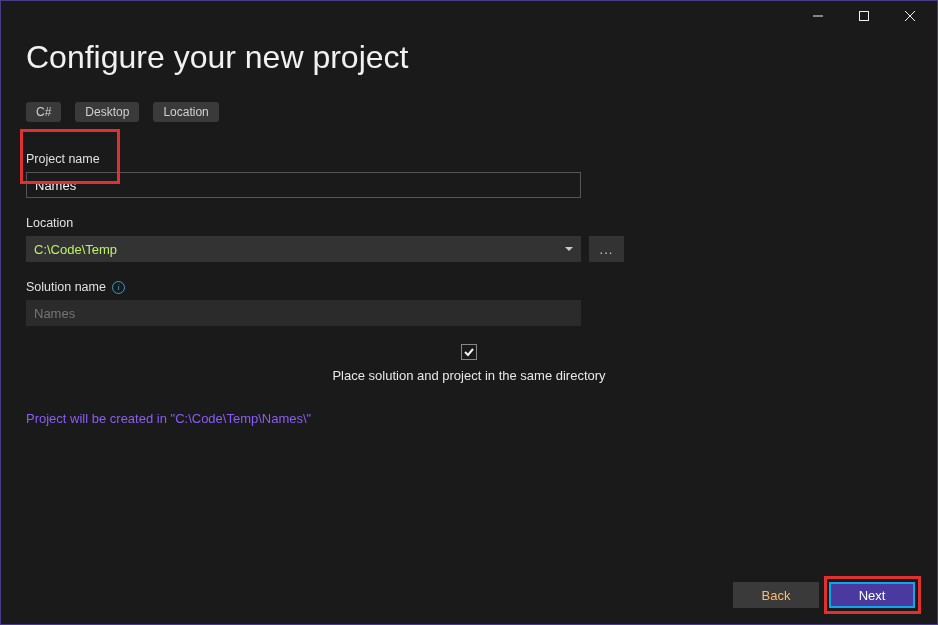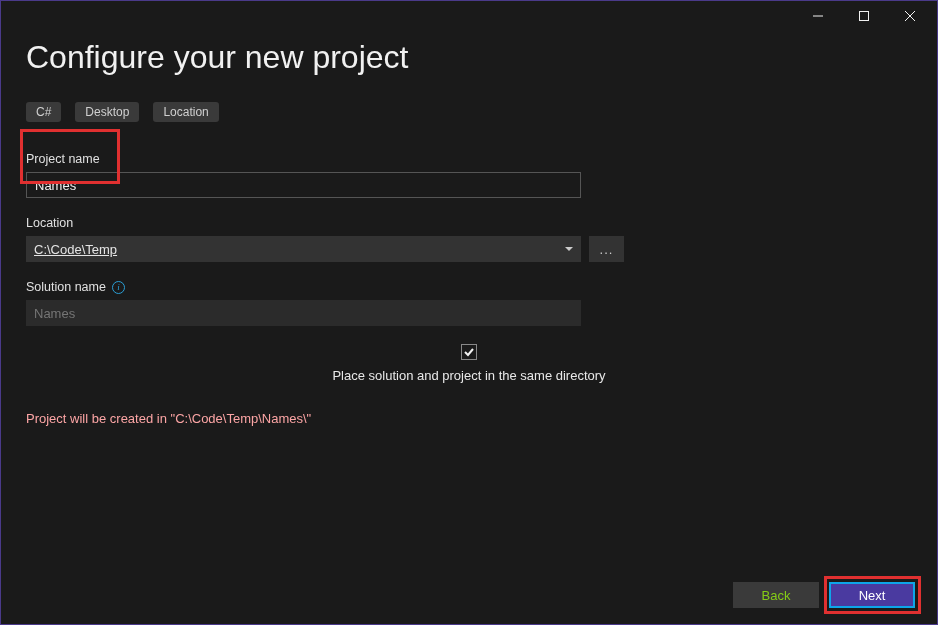--- a/index.html
+++ b/index.html
@@ -100,23 +100,22 @@
       background: #333333;
       border: none;
       display: flex;
       align-items: center;
       padding: 0 8px;
       position: relative;
       cursor: pointer;
     }
     .select-value {
       font-size: 13px;
-      color: #e5e5e5;
+      color: #bef264;
       flex: 1;
-      text-decoration: underline;
     }
     .select-caret {
       width: 0;
       height: 0;
       border-left: 4px solid transparent;
       border-right: 4px solid transparent;
       border-top: 4px solid #ccc;
     }
     .browse-btn {
       width: 35px;
@@ -161,42 +160,42 @@
       stroke: #f1f1f1;
       stroke-width: 2;
       fill: none;
     }
     .checkbox-label {
       font-size: 13px;
       color: #e8e8e8;
     }
     .info-text {
       font-size: 13px;
-      color: #fca5a5;
+      color: #8b5cf6;
     }
     .footer {
       position: absolute;
       bottom: 16px;
       right: 22px;
       display: flex;
       gap: 10px;
     }
     .btn {
       width: 86px;
       height: 26px;
       border: none;
       font-size: 13px;
       cursor: pointer;
       display: flex;
       align-items: center;
       justify-content: center;
     }
     .btn-back {
       background: #3a3a3a;
-      color: #84cc16;
+      color: #fdba74;
       text-align: center;
     }
     .btn-next {
       background: #4a3aa0;
       color: #ffffff;
       border: 2px solid #0ea5e9;
     }
     .highlight-red {
       border: 3px solid #e03030;
       position: absolute;

